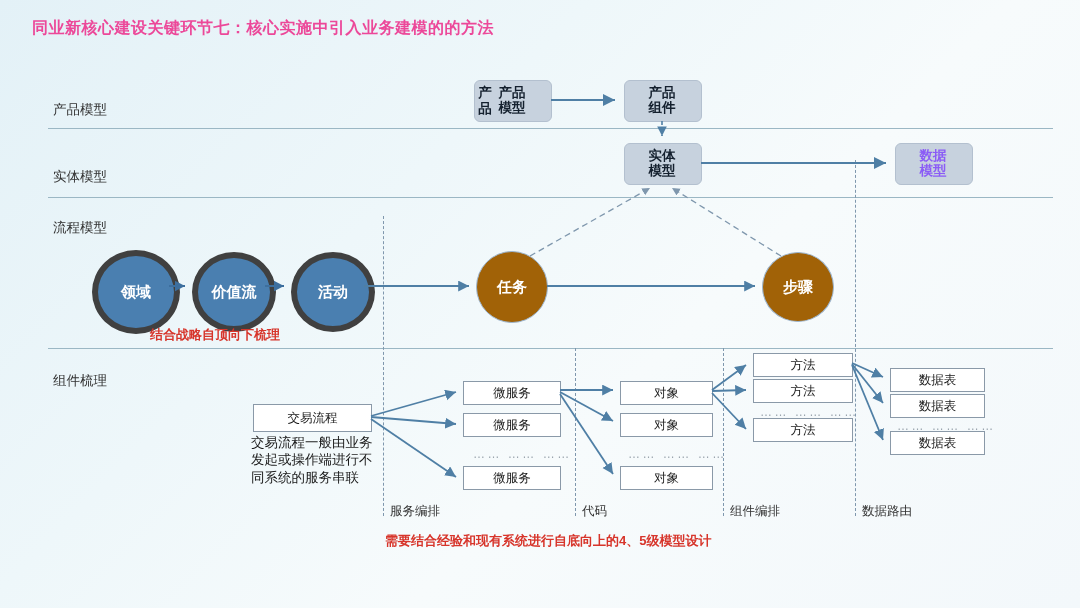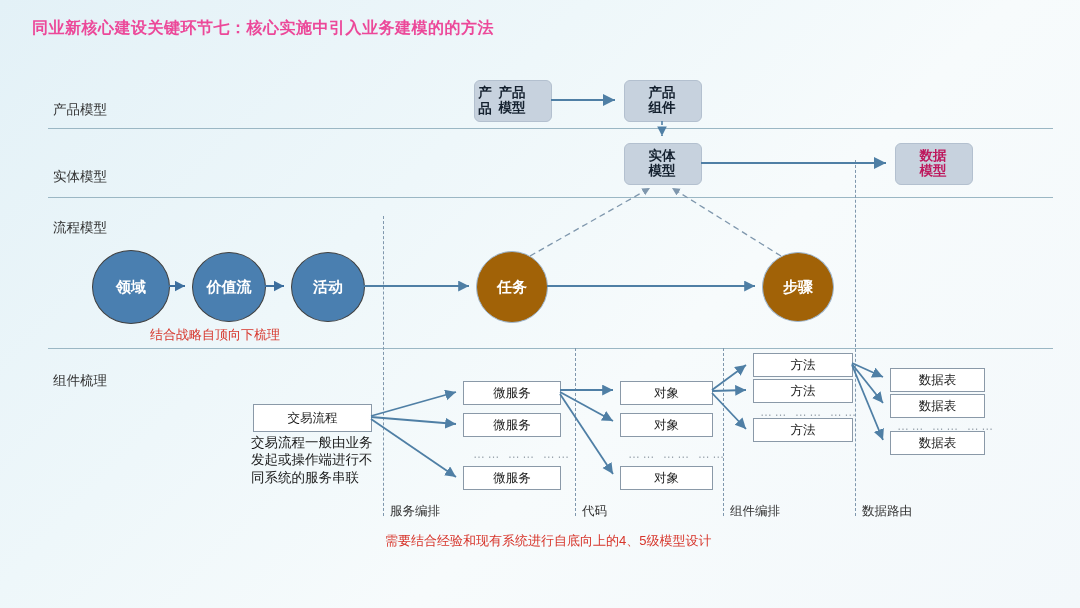--- a/index.html
+++ b/index.html
@@ -30,40 +30,40 @@
     font-size:13.5px;font-weight:bold;color:#14202e;line-height:1.15;
     text-align:center;
   }
   .gbox span{display:block;}
 
   
   .circ{
     border-radius:50%;display:flex;align-items:center;justify-content:center;
     font-size:15px;font-weight:bold;color:#ffffff;text-align:center;
   }
-  .circ.dark{background:#4a7fb0;border:1px solid #404040;}
+  .circ.dark{background:#4a7fb0;border:6px solid #404040;}
   .circ.light{background:#a16207;border:1px solid #9db6d0;}
   .circ.dashed{
     background:transparent;border:2px dotted #8d9aa5;color:#1a1a1a;
     font-size:15px;
   }
 
   
   .wbox{
     background:#ffffff;border:1px solid #8a99a8;
     display:flex;align-items:center;justify-content:center;
     font-size:12.5px;color:#1a1a1a;white-space:nowrap;
   }
 
   
   .vdash{border-left:1.4px dashed #7f97ad;}
 
   
   .red{color:#d7352b;font-size:13px;white-space:nowrap;}
-  .red.bold{font-weight:normal;}
+  .red.bold{font-weight:bold;}
   .note{
     font-size:13.5px;color:#1a1a1a;line-height:1.28;width:122px;
   }
   .collabel{font-size:12.5px;color:#333;white-space:nowrap;}
   .dots{
     font-size:12px;color:#9aa4ad;letter-spacing:2.5px;white-space:nowrap;
   }
 
   
   svg.overlay{position:absolute;left:0;top:0;width:1080px;height:608px;
@@ -112,21 +112,21 @@
     <span>组件</span>
   </div>
 
   <div class="abs gbox" style="left:624px;top:143px;width:76px;height:40px;"></div>
   <div class="abs" style="left:624px;top:143px;width:76px;height:40px;display:flex;flex-direction:column;align-items:center;justify-content:center;font-size:13.5px;font-weight:bold;color:#14202e;line-height:1.12;pointer-events:none;">
     <span>实体</span>
     <span>模型</span>
   </div>
 
   <div class="abs gbox" style="left:895px;top:143px;width:76px;height:40px;"></div>
-  <div class="abs" style="left:895px;top:143px;width:76px;height:40px;display:flex;flex-direction:column;align-items:center;justify-content:center;font-size:13.5px;font-weight:bold;color:#be185d;line-height:1.12;pointer-events:none;">
+  <div class="abs" style="left:895px;top:143px;width:76px;height:40px;display:flex;flex-direction:column;align-items:center;justify-content:center;font-size:13.5px;font-weight:bold;color:#8b5cf6;line-height:1.12;pointer-events:none;">
     <span>数据</span>
     <span>模型</span>
   </div>
 
   <div class="abs circ dark" style="left:92px;top:250px;width:76px;height:72px;">领域</div>
   <div class="abs circ dark" style="left:192px;top:252px;width:72px;height:68px;">价值流</div>
   <div class="abs circ dark" style="left:291px;top:252px;width:72px;height:68px;">活动</div>
   <div class="abs circ light" style="left:476px;top:251px;width:70px;height:70px;">任务</div>
   <div class="abs circ light" style="left:762px;top:252px;width:70px;height:68px;">步骤</div>
 

